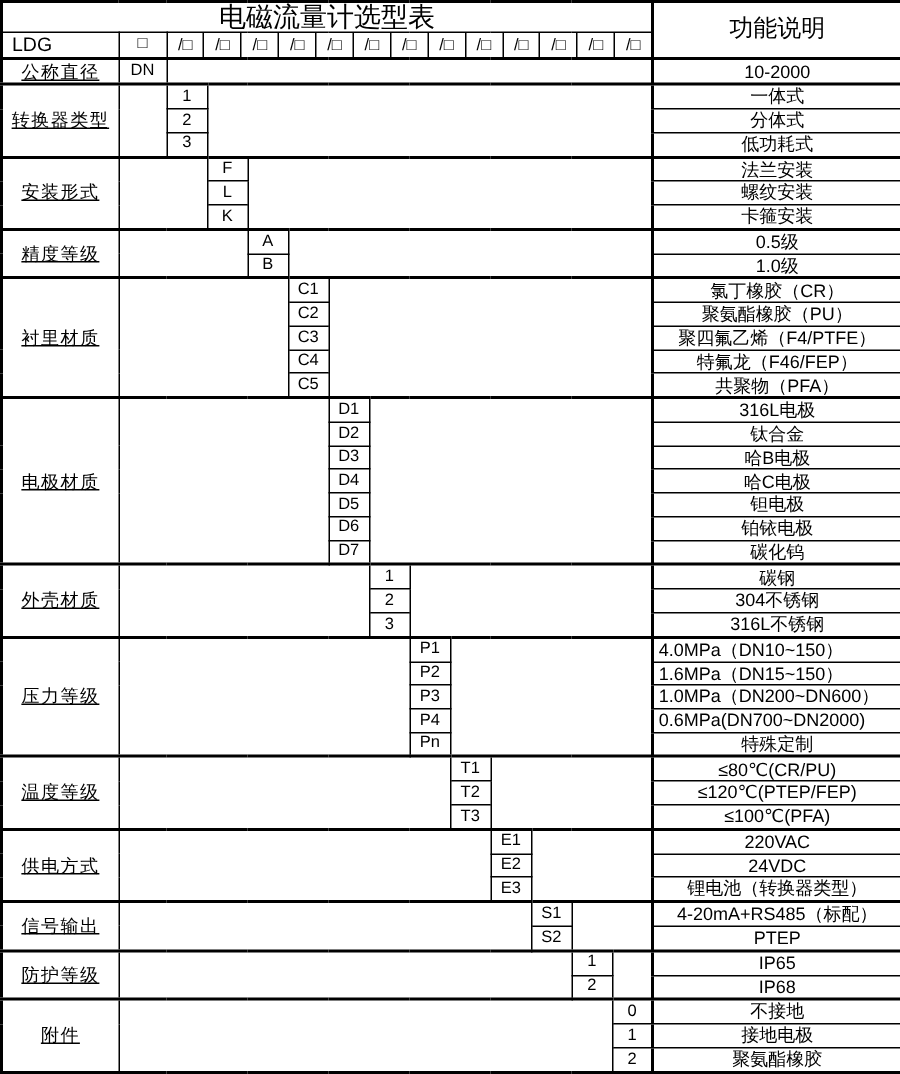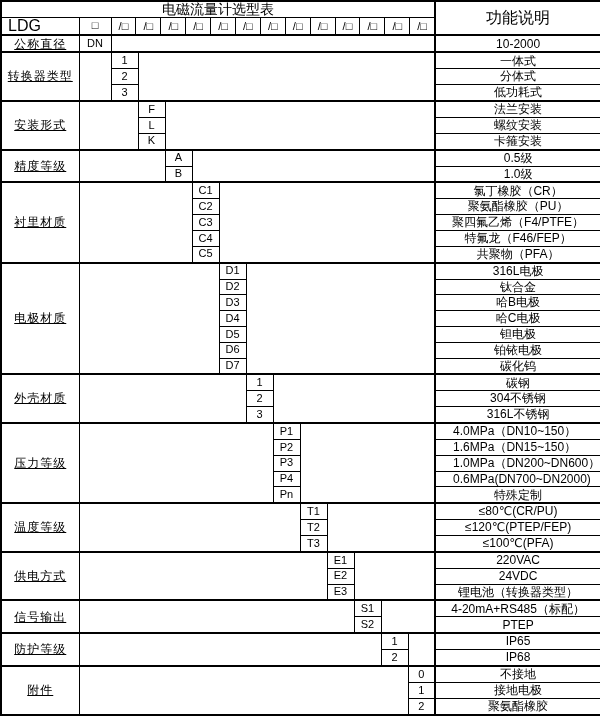--- a/index.html
+++ b/index.html
@@ -3,27 +3,27 @@
 <meta charset="utf-8">
 <style>
   html,body{margin:0;padding:0;width:600px;height:716px;background:#fff;overflow:hidden;}
   table{border-collapse:collapse;table-layout:fixed;width:600px;height:716px;
         font-family:"Liberation Sans","DejaVu Sans",sans-serif;font-size:12px;color:#000;
         border:2px solid #000;}
   td{border:1px solid #000;padding:0 2px;text-align:center;vertical-align:middle;
      overflow:hidden;white-space:nowrap;line-height:1.05;}
   tr.title-row{height:15px;}
   tr.model-row{height:18px;}
-  .title{font-size:14px;}
+  .title{font-size:18px;}
   .fn-header{border-left:2px solid #000;font-size:16px;}
   .desc-cell{border-left:2px solid #000;margin-top:46px;}
-  .desc-left{text-align:left;padding-left:17px;}
+  .desc-left{text-align:left;padding-left:3px;}
   tr.group-start td{border-top:2px solid #000;}
   .label-cell{font-size:12px;letter-spacing:1px;text-decoration:underline;}
-  .model{text-align:left;padding-left:6px;font-size:16px;}
+  .model{text-align:left;padding-left:6px;font-size:13px;}
   .boxes-td{padding:0;}
   .boxes{display:flex;width:100%;height:100%;align-items:stretch;}
   .boxes span{flex:1 1 0;display:flex;align-items:center;justify-content:center;
               border-left:1px solid #000;font-size:11px;padding-top:1px;}
   .boxes span:first-child{border-left:none;}
   .code-cell{font-size:11px;}
 </style>
 </head>
 <body>
 

